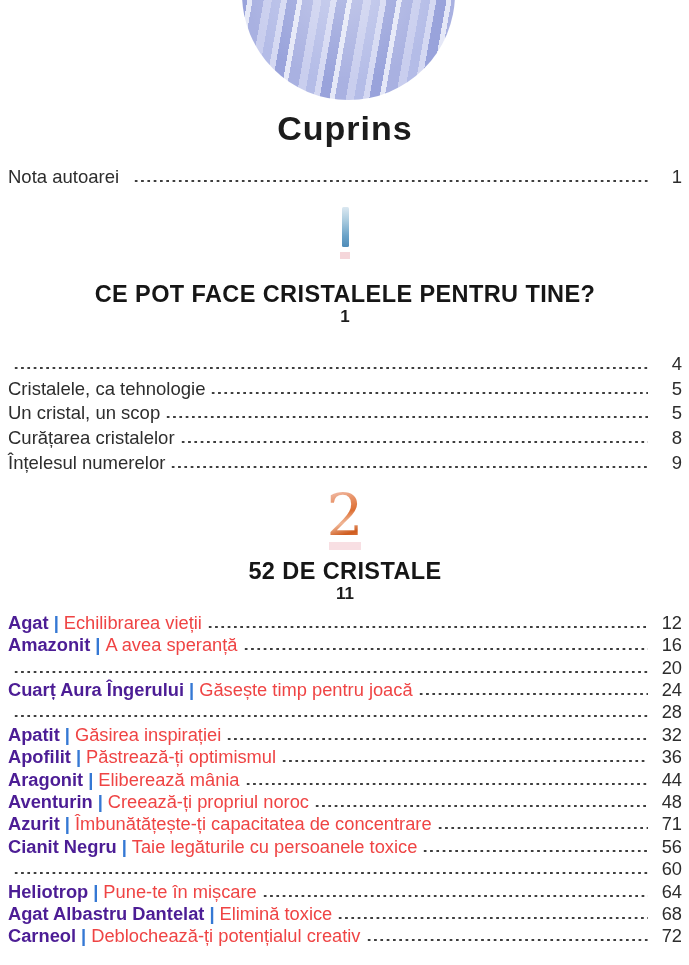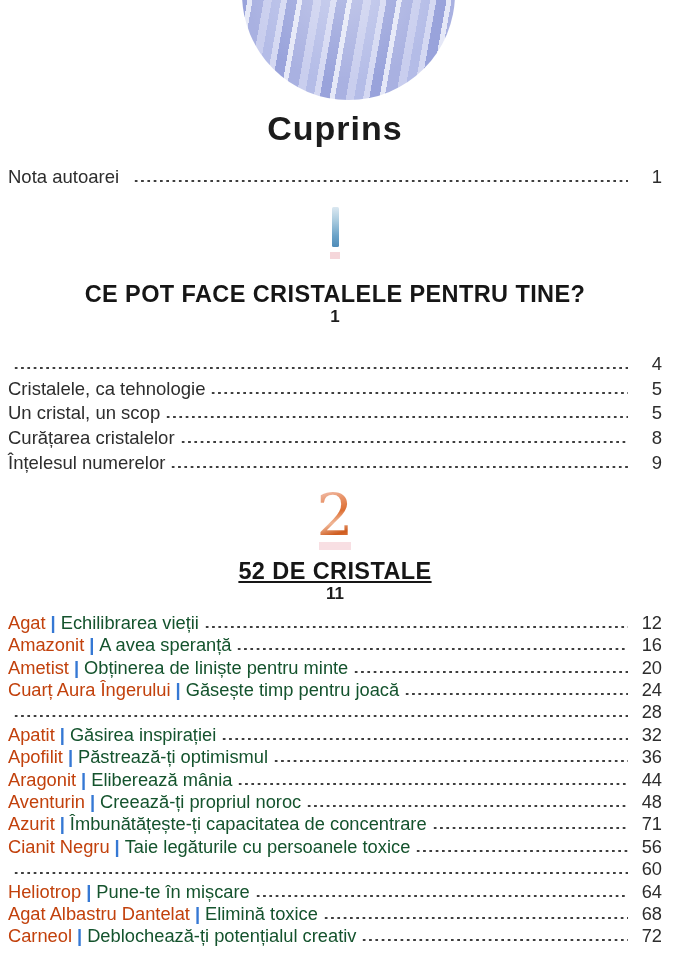--- a/index.html
+++ b/index.html
@@ -1,20 +1,20 @@
 <!DOCTYPE html>
 <html><head>
 <meta charset="utf-8">
 <style>
   * { margin:0; padding:0; box-sizing:border-box; }
   html,body { background:#ffffff; }
   body { width:689px; height:965px; font-family:"Liberation Sans", sans-serif; color:#2d2d2d; }
   .page {
     position:relative; width:689px; height:965px; background:#ffffff;
-    overflow:hidden; padding:0 27px 0 8px;
+    overflow:hidden; padding:0 7px 0 8px;
   }
 
   
   .hero {
     position:absolute; left:242px; top:-113px; width:213px; height:213px;
     border-radius:50%;
     background:
       radial-gradient(circle at 48% 45%, rgba(255,255,255,0.30), rgba(255,255,255,0) 62%),
       repeating-linear-gradient(100deg,
         #b4bce7 0px, #b4bce7 9px,
@@ -56,32 +56,32 @@
     display:inline-block;
     background:linear-gradient(163deg, #f2c0ae 4%, #e8946a 24%, #dd6f33 46%, #f0b696 62%, #cf5c1f 82%, #e78a55 100%);
     -webkit-background-clip:text; background-clip:text; color:transparent;
   }
   .n2-underline { width:32px; height:8px; margin:2px auto 0; background:#f8dfe3; }
 
   .sec-heading {
     margin-top:23px; text-align:center;
     font-size:23.5px; font-weight:700; letter-spacing:0.4px; color:#161616; line-height:24px;
   }
-  .sec-heading.second { margin-top:9px;text-decoration:underline; }
+  .sec-heading.second { margin-top:9px; }
   .sec-page { margin-top:2px; text-align:center; font-size:17px; font-weight:700; color:#1d1d1d; line-height:17px; }
 
   
   .list1 { margin-top:27px; font-size:18.5px; }
   .list1 .row { line-height:24.8px; }
   .list2 { margin-top:10px; font-size:18.3px; }
   .list2 .row { line-height:22.4px; }
 
-  .cname { font-weight:400; color:#c2410c; }
+  .cname { font-weight:700; color:#4c1d95; }
   .sep   { font-weight:700; color:#3578d4; margin:0 5px; }
-  .desc  { color:#14532d; }
+  .desc  { color:#ef4444; }
 </style>
 </head>
 <body>
 
 <div class="page">
 
   <div class="hero"></div>
 
   <h1 class="title">Cuprins</h1>
 
@@ -145,21 +145,20 @@
     <span class="pg">12</span>
   </div>
 
   <div class="row">
     <span class="lbl"><span class="cname">Amazonit</span><span class="sep">|</span><span class="desc">A avea speranță</span></span>
     <span class="leader"></span>
     <span class="pg">16</span>
   </div>
 
   <div class="row">
-    <span class="lbl"><span class="cname">Ametist</span><span class="sep">|</span><span class="desc">Obținerea de liniște pentru minte</span></span>
     <span class="leader"></span>
     <span class="pg">20</span>
   </div>
 
   <div class="row">
     <span class="lbl"><span class="cname">Cuarț Aura Îngerului</span><span class="sep">|</span><span class="desc">Găsește timp pentru joacă</span></span>
     <span class="leader"></span>
     <span class="pg">24</span>
   </div>
 

